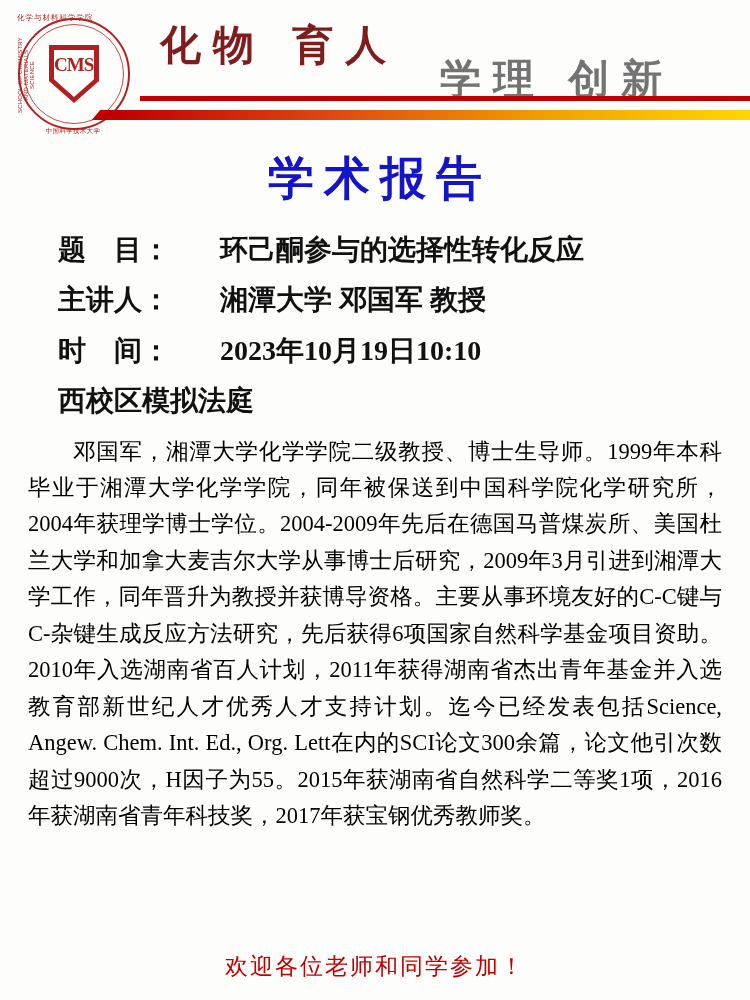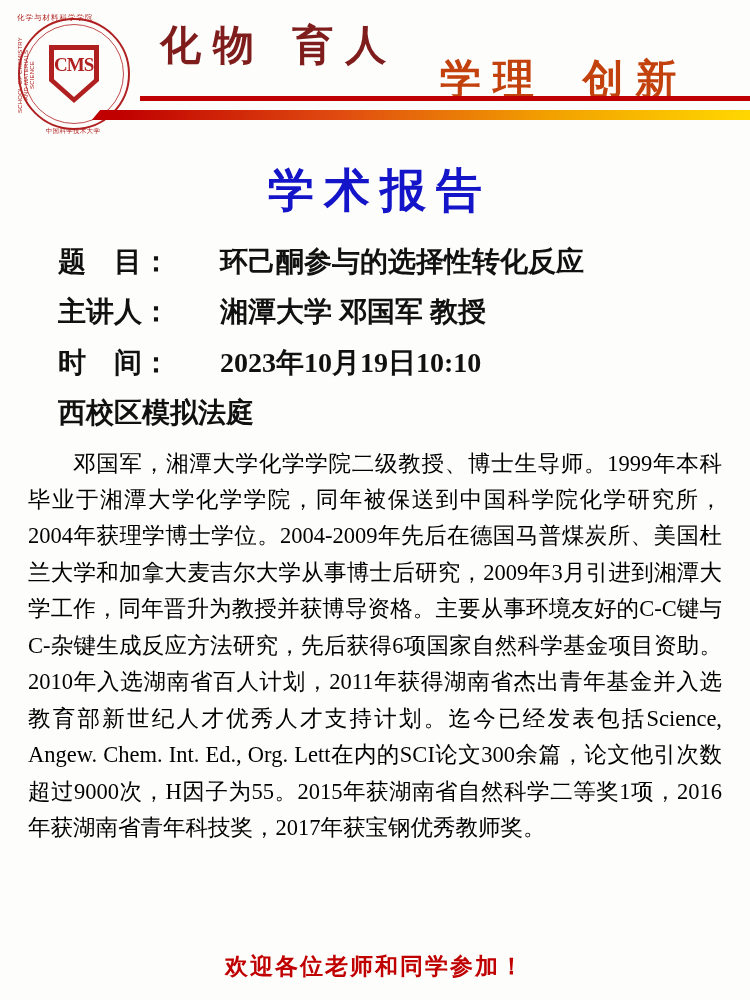--- a/index.html
+++ b/index.html
@@ -133,23 +133,23 @@
     color: #7f1d1d;
     letter-spacing: 12px;
     font-family: "DejaVu Serif", serif;
   }
   .slogan2 {
     position: absolute;
     left: 440px;
     top: 52px;
     font-size: 41px;
     font-weight: bold;
-    color: #c2410c;
+    color: #737373;
     letter-spacing: 12px;
-    font-family: Liberation Mono, monospace;
+    font-family: Liberation Serif, serif;
   }
 
   .rule-wrap {
     position: absolute;
     left: 0;
     top: 96px;
     width: 750px;
     height: 34px;
   }
   .rule-red {
@@ -173,21 +173,21 @@
     left: 96px;
     top: 14px;
     width: 30px;
     height: 10px;
     background: #c00000;
     transform: skewX(-40deg);
   }
 
   
   .title {
-    margin-top: 20px;
+    margin-top: 8px;
     text-align: center;
     font-size: 46px;
     font-weight: bold;
     color: #1414c8;
     letter-spacing: 10px;
     text-indent: 10px;
     font-family: "DejaVu Serif", serif;
   }
 
   
@@ -230,21 +230,21 @@
   }
 
   
   .footer {
     position: absolute;
     left: 0;
     bottom: 18px;
     width: 750px;
     text-align: center;
     font-size: 23px;
-    font-weight: bold;
+    font-weight: normal;
     color: #c00000;
     letter-spacing: 2px;
   }
 </style>
 </head>
 <body>
 
 <div class="poster">
 
   <div class="header">

